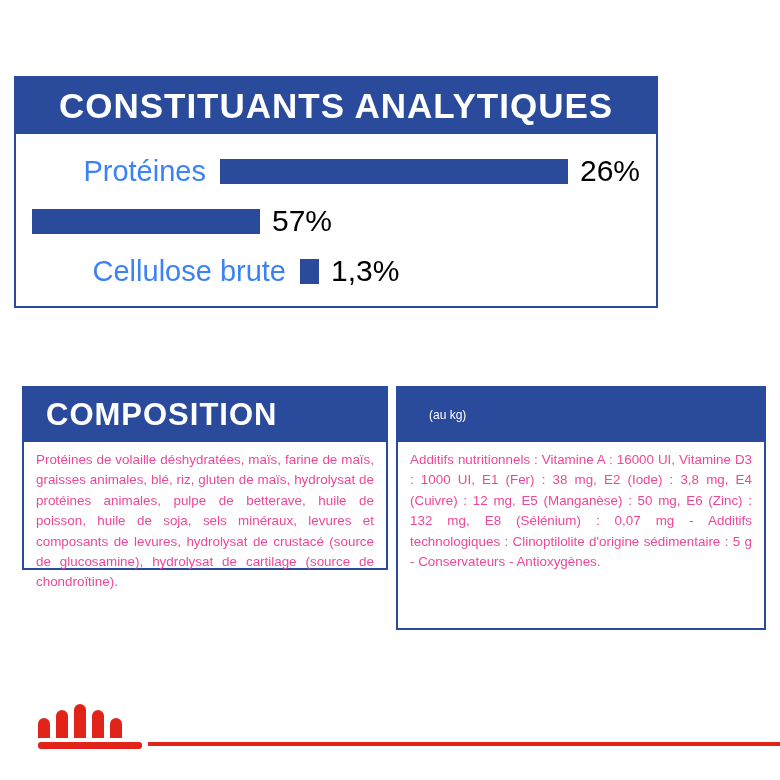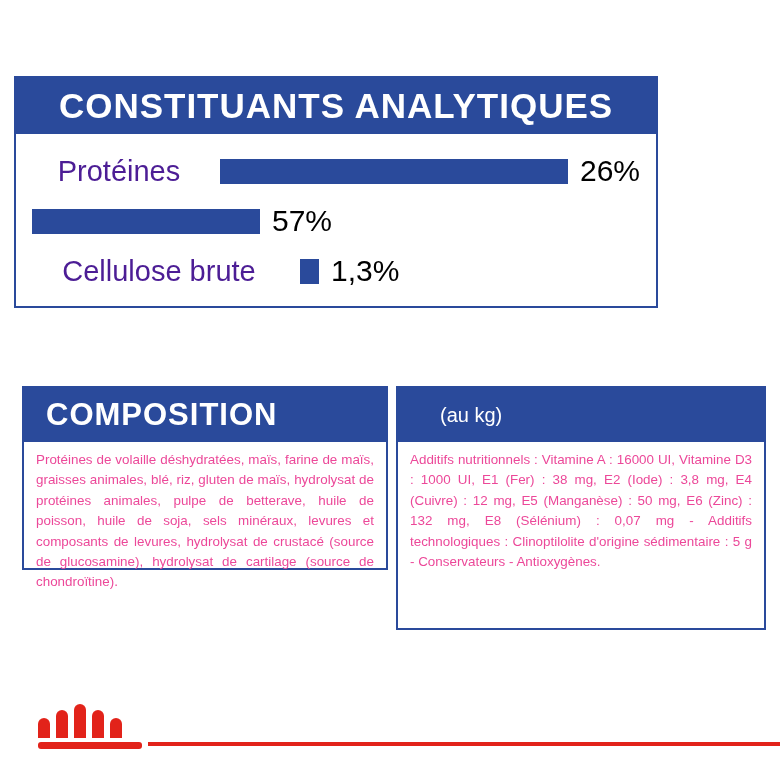--- a/index.html
+++ b/index.html
@@ -51,23 +51,23 @@
   .rows {
     padding: 12px 16px 0 16px;
   }
   .nrow {
     display: flex;
     align-items: center;
     height: 50px;
   }
   .nrow .label {
     width: 268px;
-    text-align: center;
+    text-align: right;
     padding-right: 14px;
-    color: #4c1d95;
+    color: #3b82f6;
     font-size: 29px;
     white-space: nowrap;
     box-sizing: border-box;
   }
   .nrow .label.small {
     font-size: 25px;
   }
   .nrow .bar-wrap {
     flex: 1;
     display: flex;
@@ -97,23 +97,23 @@
     width: 370px;
     height: 244px;
   }
   .sub-header {
     height: 54px;
     padding: 0 0 0 22px;
     justify-content: flex-start;
     font-size: 31px;
   }
   .sub-header .sub-note {
-    font-size: 20px;
+    font-size: 12px;
     font-weight: normal;
-    margin-left: 20px;
+    margin-left: 9px;
     letter-spacing: 0;
   }
   .body-text {
     padding: 8px 12px 10px 12px;
     font-size: 13.4px;
     line-height: 1.52;
     color: #ec4899;
     text-align: justify;
   }
 

